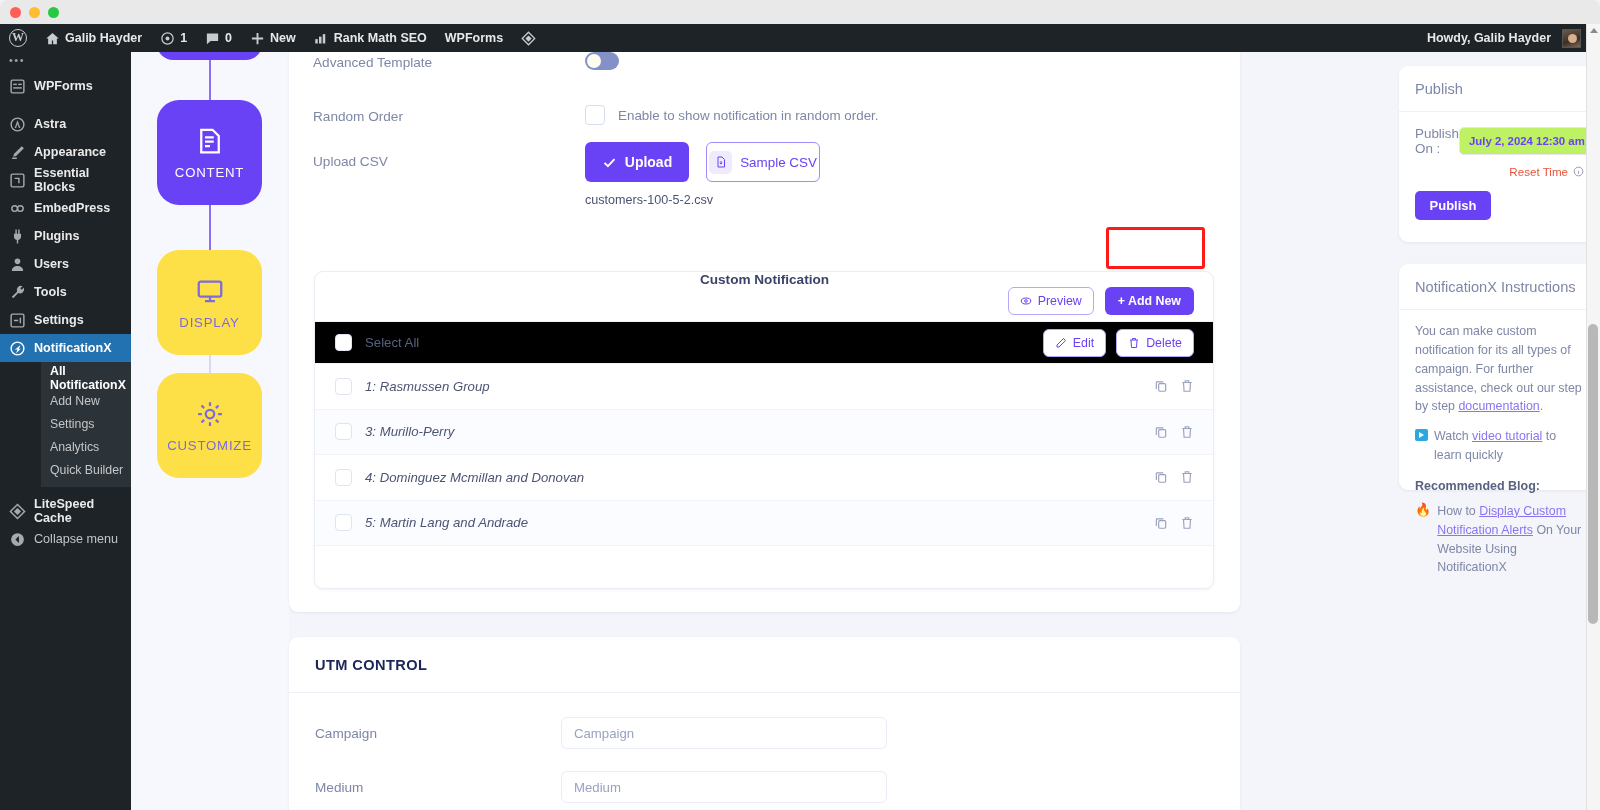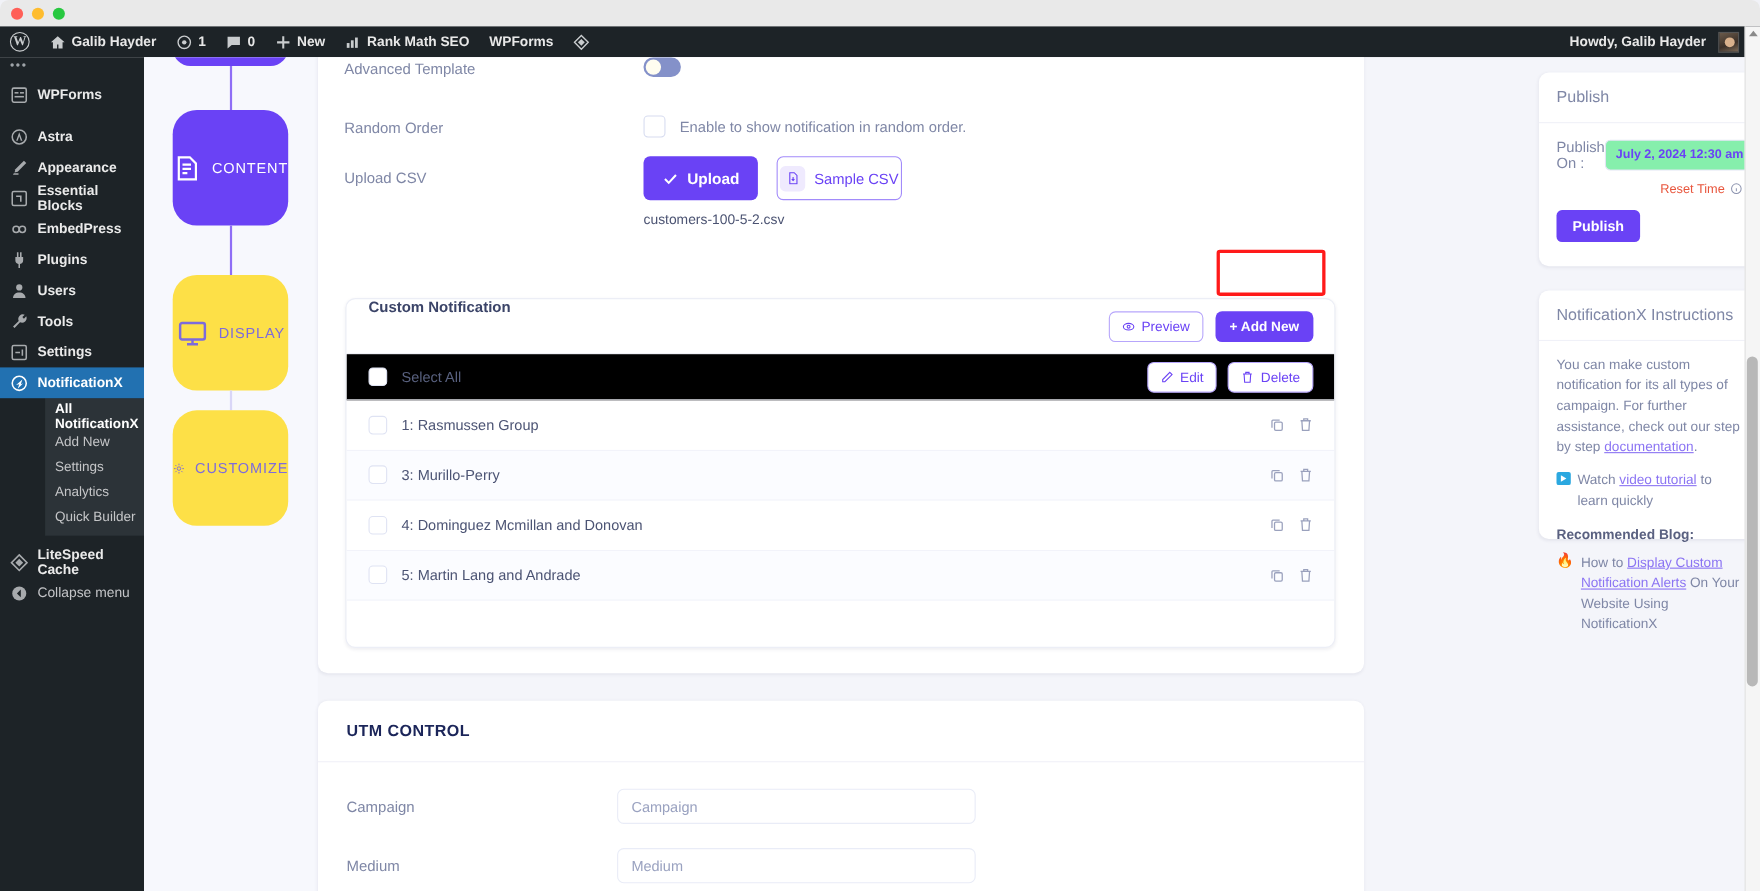--- a/index.html
+++ b/index.html
@@ -105,21 +105,21 @@
     width: 158px; height: 758px;
     background: #f7f8fd;
   }
   .rail-line {
     position: absolute; left: 78px; width: 1.6px; background: #8f6ef6;
   }
   .rail-line.dim { background: #d9d6f7; }
   .step-box {
     position: absolute; left: 26px; width: 105px; height: 105px;
     border-radius: 22px;
-    display: flex; flex-direction: row; align-items: center; justify-content: center;
+    display: flex; flex-direction: column; align-items: center; justify-content: center;
     gap: 9px;
   }
   .step-box.active { background: #6a42f5; color: #fff; }
   .step-box.inactive { background: #fde047; color: #7d6bdc; }
   .step-label { font-size: 13.2px; letter-spacing: 0.8px; }
   .step-top-cap {
     position: absolute; left: 26px; top: -24px;
     width: 105px; height: 32px; border-radius: 22px; background: #6a42f5;
   }
 
@@ -167,22 +167,22 @@
   }
   .sample-ico-box {
     width: 23px; height: 23px; border-radius: 5px; background: #efeafe;
     display: flex; align-items: center; justify-content: center;
   }
   .file-name { color: #4b5372; font-size: 12.6px; margin-top: 11px; }
 
   
   #notif-card { border: 1px solid #eceef6; }
   .notif-head {
-    height: 50px; display: flex; 
-    padding: 0 19px 0 20px; border-bottom: 1px solid #f0f1f8;
+    height: 50px; display: flex; align-items: center;
+    padding: 0 19px 0 20px; border-bottom: 1px solid #f0f1f8; flex-direction: column;
   }
   .notif-title { font-size: 13.6px; font-weight: bold; color: #3b4468; }
   .btn-outline {
     display: inline-flex; align-items: center; justify-content: center; gap: 6px;
     border: 1.3px solid #b7a6fb; color: #6a42f5; background: #fff;
     border-radius: 6px; font-size: 12.4px; height: 28px; padding: 0 11px;
   }
   .btn-primary-sm {
     display: inline-flex; align-items: center; justify-content: center; gap: 5px;
     background: #6a42f5; color: #fff; border-radius: 6px;
@@ -193,21 +193,21 @@
     padding: 0 19px 0 20px; background: #000000;
     border-bottom: 1px solid #f0f1f8;
   }
   .sa-text { color: #58607e; font-size: 13.2px; margin-left: 13px; }
   .list-row {
     height: 45.5px; display: flex; align-items: center;
     padding: 0 19px 0 20px;
     border-bottom: 1px solid #f2f3fa;
   }
   .list-row:nth-child(even) { background: #fbfcff; }
-  .row-text { color: #4c5474; font-size: 13.2px; margin-left: 13px; }
+  .row-text { color: #4c5474; font-size: 13.2px; margin-left: 13px; font-style: italic; }
   .row-actions { margin-left: auto; display: flex; gap: 12px; align-items: center; }
   .row-actions svg { width: 14px; height: 14px; stroke: #9aa1bd; fill: none; }
 
   
   .utm-title {
     font-size: 14.6px; font-weight: bold; color: #1b2559; letter-spacing: .4px;
   }
   .input-text {
     width: 326px; height: 32px; border: 1.2px solid #e9ecf7; border-radius: 6px;
     background: #fff; color: #9aa2c0; font-size: 13.2px;
@@ -221,21 +221,21 @@
   .panel-head {
     height: 46px; display: flex; align-items: center; padding: 0 16px;
     border-bottom: 1px solid #f0f1f8;
     color: #7f87a6; font-size: 14.6px;
   }
   .publish-body { padding: 14px 16px 16px 16px; }
   .pub-on-label { color: #7f87a6; font-size: 13.4px; }
   .date-box {
     border: 1.2px solid #e2e5f3; border-radius: 5px;
     color: #6a42f5; font-size: 11.4px; font-weight: bold;
-    padding: 7px 9px; background: #86efac; white-space: nowrap;
+    padding: 7px 9px; background: #bef264; white-space: nowrap;
   }
   .reset-time { color: #e8553c; font-size: 11.6px; }
   .btn-publish {
     background: #6a42f5; color: #fff; border-radius: 5px;
     width: 76px; height: 29px; font-size: 13px; font-weight: bold;
     display: inline-flex; align-items: center; justify-content: center;
   }
   .instr-body { padding: 12px 16px 16px 16px; }
   .instr-p { color: #7f87a6; font-size: 12.4px; line-height: 1.52; }
   .lnk { color: #8b74f3; text-decoration: underline; }

